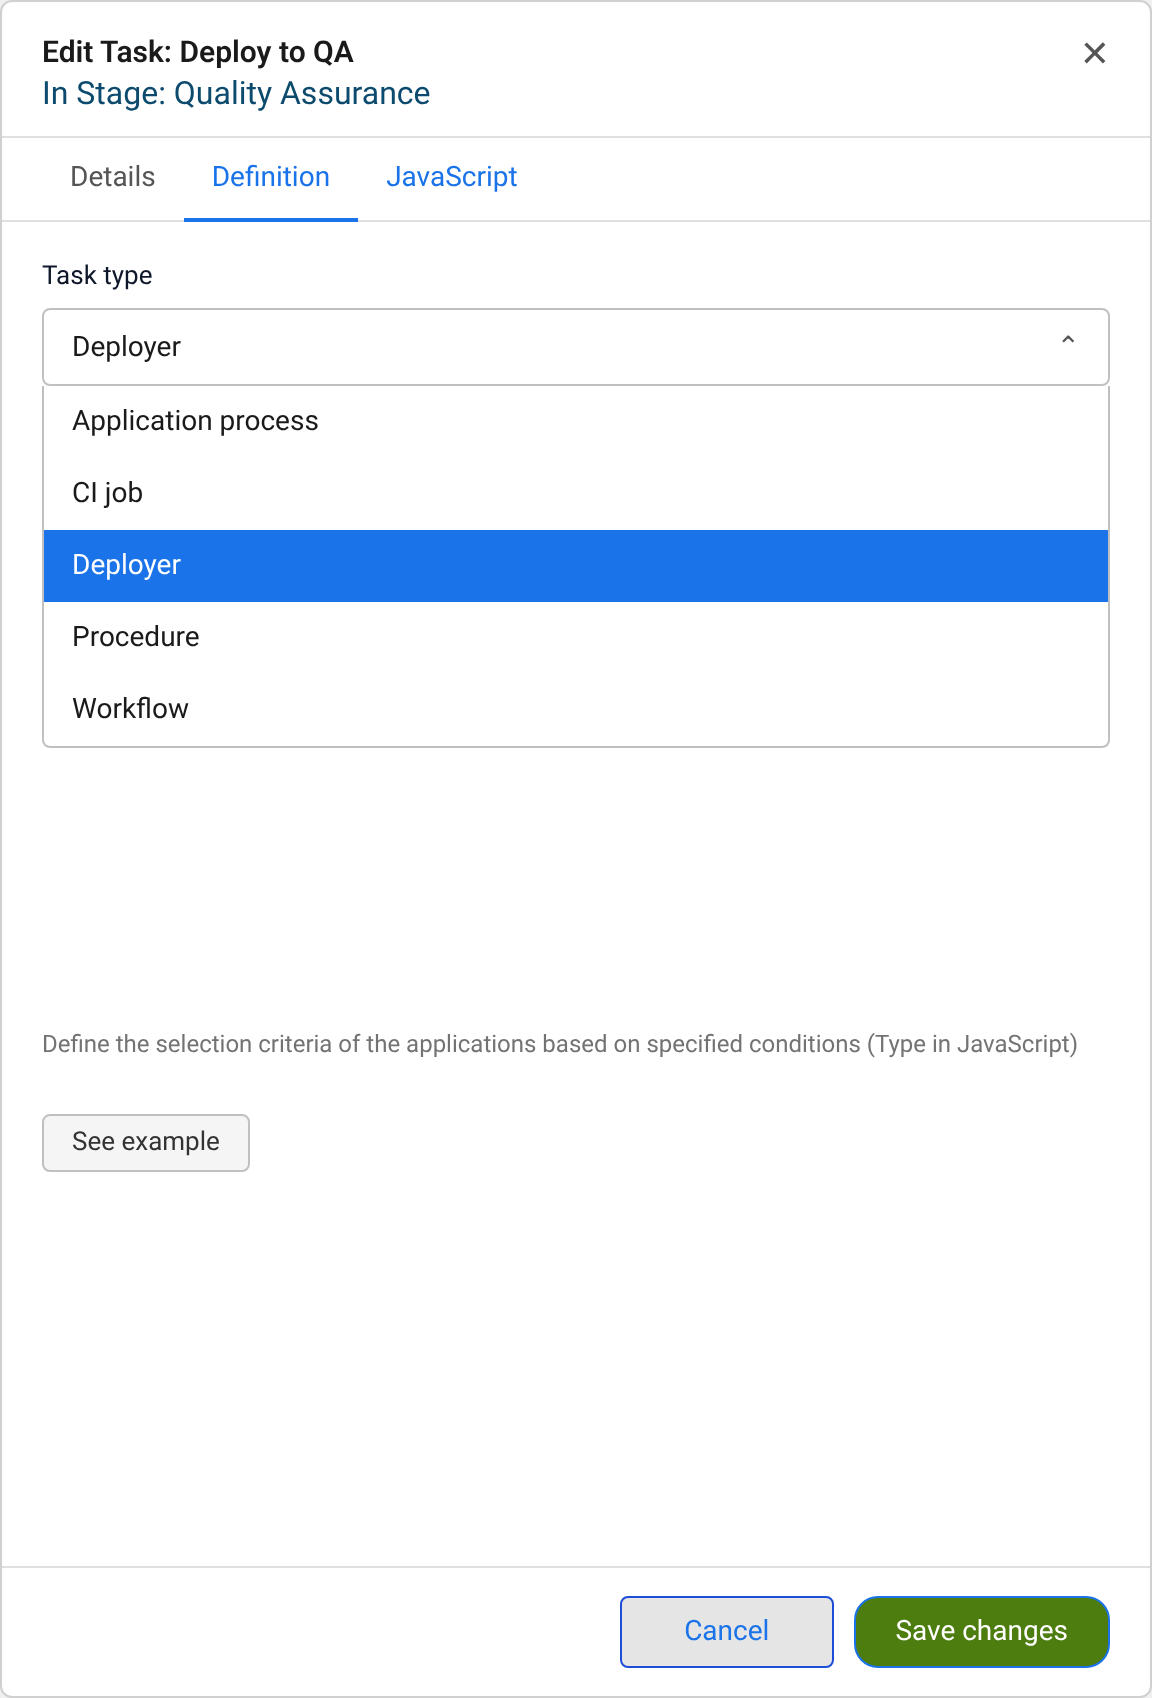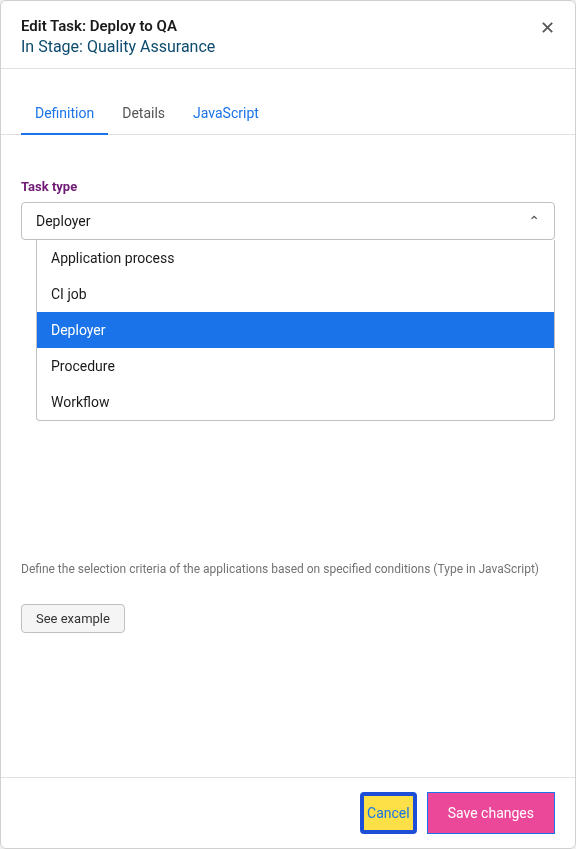--- a/index.html
+++ b/index.html
@@ -20,21 +20,20 @@
     .modal-container {
       width: 576px;
       height: 849px;
       background: #ffffff;
       border: 1px solid #d0d0d0;
       border-radius: 6px;
       display: flex;
       flex-direction: column;
       overflow: hidden;
       position: relative;
-      gap: 24px;
     }
 
     .modal-header {
       padding: 16px 20px 12px 20px;
       border-bottom: 1px solid #e0e0e0;
       position: relative;
     }
 
     .modal-title {
       font-size: 15px;
@@ -83,22 +82,22 @@
     }
 
     .modal-body {
       flex: 1;
       padding: 20px;
       overflow-y: auto;
     }
 
     .task-type-label {
       font-size: 13px;
-      font-weight: 700;
-      color: #701a75;
+      font-weight: 400;
+      color: #0f172a;
       margin-bottom: 8px;
     }
 
     .dropdown-container {
       position: relative;
       width: 100%;
     }
 
     .dropdown-header {
       display: flex;
@@ -124,21 +123,20 @@
       top: 100%;
       left: 0;
       right: 0;
       background: #fff;
       border: 1px solid #c0c0c0;
       border-top: none;
       border-radius: 0 0 4px 4px;
       z-index: 10;
       max-height: 280px;
       overflow-y: auto;
-      margin-left: 15px;
     }
 
     .dropdown-list::-webkit-scrollbar {
       width: 6px;
     }
 
     .dropdown-list::-webkit-scrollbar-thumb {
       background: #bbb;
       border-radius: 3px;
     }
@@ -176,53 +174,53 @@
 
     .modal-footer {
       padding: 14px 20px;
       border-top: 1px solid #e0e0e0;
       display: flex;
       justify-content: flex-end;
       gap: 10px;
     }
 
     .btn-cancel {
-      padding: 9px 3px;
+      padding: 9px 31px;
       font-size: 14px;
       color: #1a73e8;
-      background: #fde047;
-      border: 4px solid #1d4ed8;
+      background: #e5e5e5;
+      border: 1px solid #1d4ed8;
       border-radius: 4px;
       cursor: pointer;
     }
 
     .btn-save {
       padding: 9px 20px;
       font-size: 14px;
       color: #fff;
-      background: #ec4899;
+      background: #4d7c0f;
       border: 1px solid #1a73e8;
-      border-radius: 0;
+      border-radius: 12px;
       cursor: pointer;
     }
   </style>
 </head>
 <body>
 
 <div class="modal-container">
 
   <div class="modal-header">
     <div class="modal-title">Edit Task: Deploy to QA</div>
     <div class="modal-subtitle">In Stage: Quality Assurance</div>
     <button class="modal-close">✕</button>
   </div>
 
   <div class="tabs-bar">
+    <span class="tab-item">Details</span>
     <span class="tab-item active">Definition</span>
-    <span class="tab-item">Details</span>
     <span class="tab-item" style="color:#1a73e8;">JavaScript</span>
   </div>
 
   <div class="modal-body">
     <div class="task-type-label">Task type</div>
 
     <div class="dropdown-container">
       <div class="dropdown-header">
         <span>Deployer</span>
         <span class="chevron">⌃</span>

